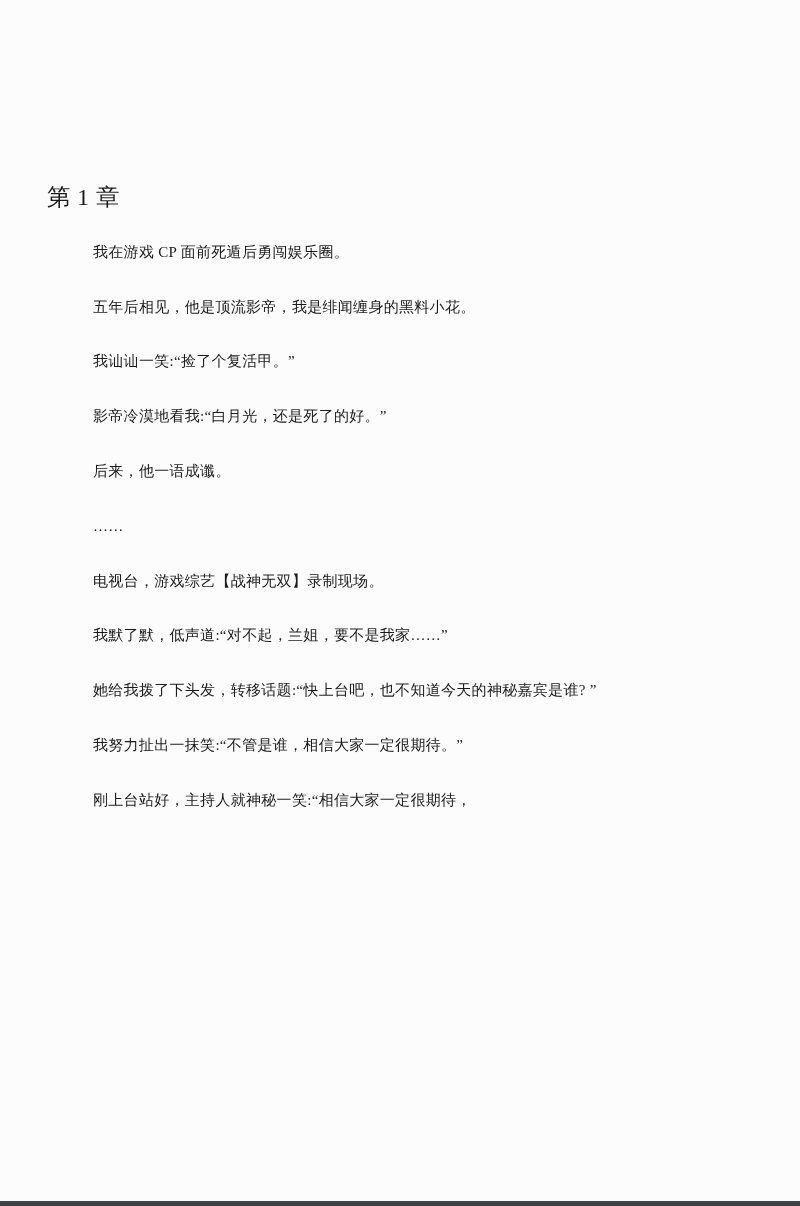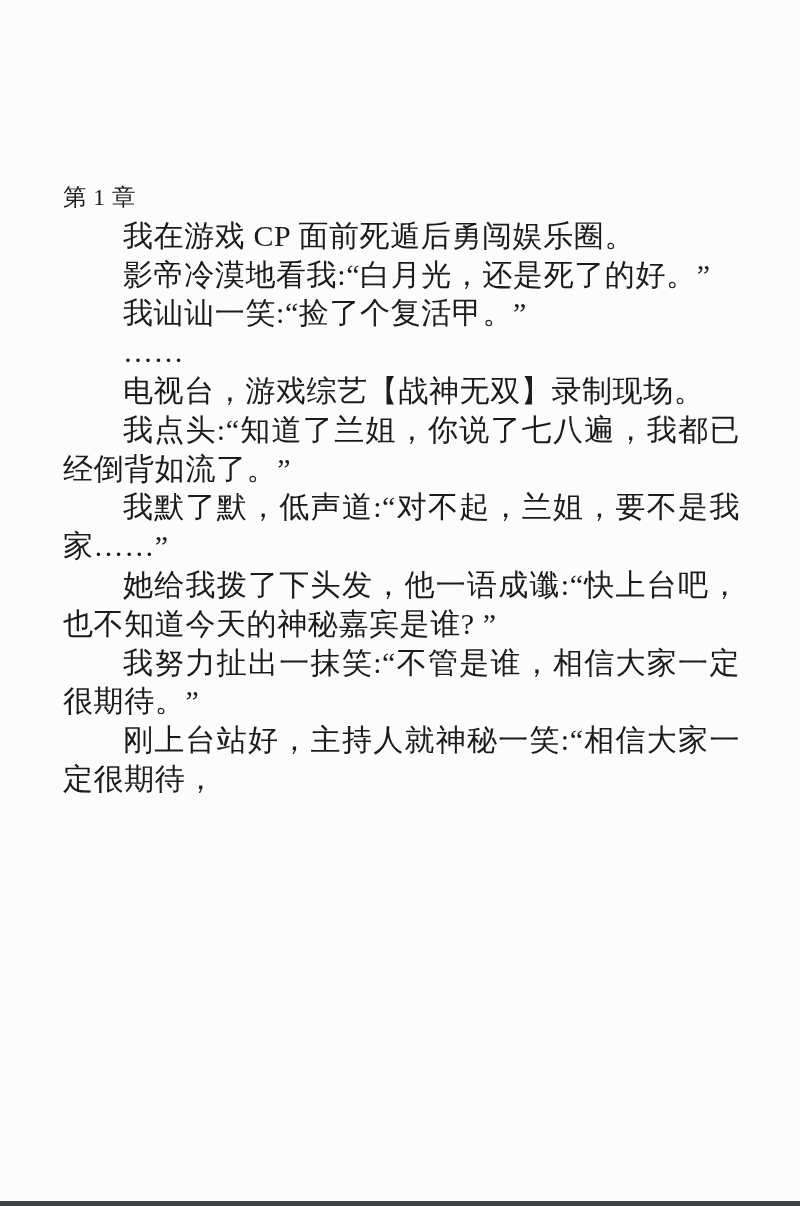--- a/index.html
+++ b/index.html
@@ -18,33 +18,33 @@
     color: var(--text, #1b1b1b);
     font-family: "Liberation Serif", "DejaVu Serif", serif;
   }
   .reader-page {
     position: absolute;
     top: 0; left: 0; right: 0; bottom: 0;
   }
   .content {
     position: absolute;
     top: 178px;
-    left: 63px;
+    left: 47px;
     right: 60px;
   }
   .chapter-title {
     font-size: 23.5px;
     font-weight: normal;
     margin: 0;
     line-height: 38.8px;
     letter-spacing: 0.02em;
   }
   .para {
-    margin: 0;
-    font-size: 30px;
+    margin: 16px;
+    font-size: 15px;
     line-height: 38.8px;
     text-indent: 2em;
     text-align: justify;
     letter-spacing: 0.02em;
     word-break: break-all;
   }
   .bottom-bar {
     position: absolute;
     left: 0; right: 0; bottom: 0;
     height: 5px;
@@ -52,25 +52,26 @@
   }
 </style>
 </head>
 <body>
 
 <div class="reader-page">
   <div class="content">
     <h1 class="chapter-title">第 1 章</h1>
     <div>
         <p class="para">我在游戏 CP 面前死遁后勇闯娱乐圈。</p>
+        <p class="para">五年后相见，他是顶流影帝，我是绯闻缠身的黑料小花。</p>
+        <p class="para">我讪讪一笑:“捡了个复活甲。”</p>
         <p class="para">影帝冷漠地看我:“白月光，还是死了的好。”</p>
-        <p class="para">我讪讪一笑:“捡了个复活甲。”</p>
+        <p class="para">后来，他一语成谶。</p>
         <p class="para">……</p>
         <p class="para">电视台，游戏综艺【战神无双】录制现场。</p>
-        <p class="para">我点头:“知道了兰姐，你说了七八遍，我都已经倒背如流了。”</p>
         <p class="para">我默了默，低声道:“对不起，兰姐，要不是我家……”</p>
-        <p class="para">她给我拨了下头发，他一语成谶:“快上台吧，也不知道今天的神秘嘉宾是谁? ”</p>
+        <p class="para">她给我拨了下头发，转移话题:“快上台吧，也不知道今天的神秘嘉宾是谁? ”</p>
         <p class="para">我努力扯出一抹笑:“不管是谁，相信大家一定很期待。”</p>
         <p class="para">刚上台站好，主持人就神秘一笑:“相信大家一定很期待，</p>
       </div>
   </div>
   <div class="bottom-bar"></div>
 </div>
 
 </body></html>

